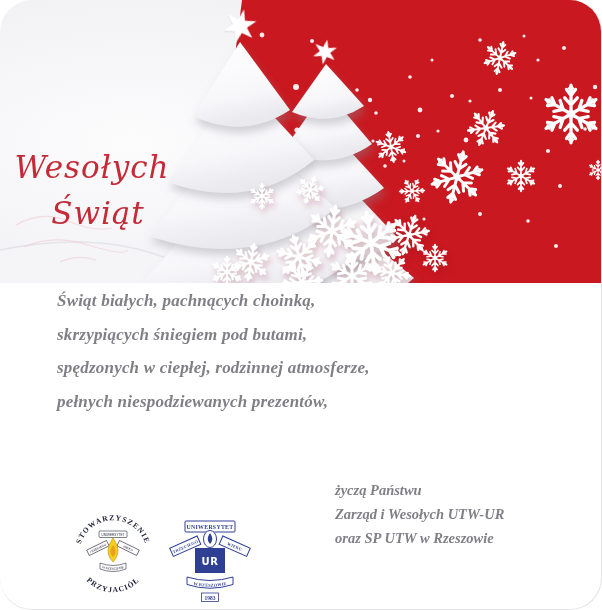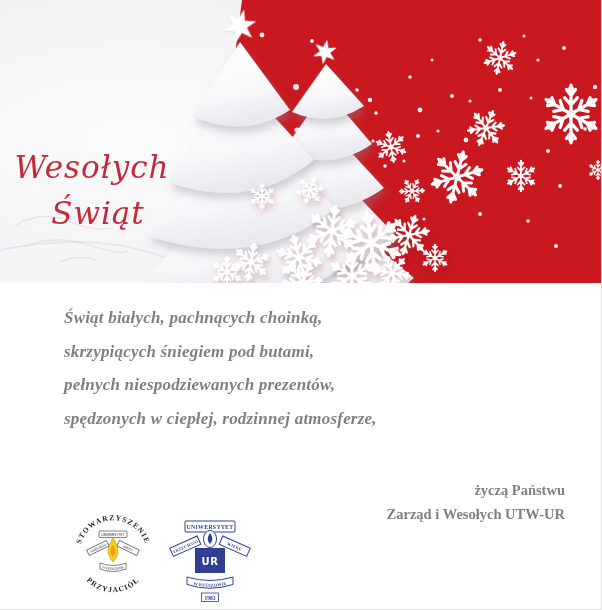--- a/index.html
+++ b/index.html
@@ -1,25 +1,25 @@
 <!DOCTYPE html>
 <html style="--red: #c9181f; --script-red: #c62a38; --text-gray: #7f7f86; --navy: #2e3f94; --flame-yellow: #f6cf1b; --card-left-bg: #f1f1f4;"><head>
 <meta charset="utf-8">
 <style>
   html,body{margin:0;padding:0;background:#fff;}
   #stage{position:relative;width:602px;height:610px;background:#fff;overflow:hidden;
-         font-family:"Liberation Serif",serif;border-right:1px solid #e2e2e4;border-bottom:1px solid #e2e2e4;box-sizing:border-box;}
+         font-family:"Liberation Serif",serif;border-right:1px solid #e2e2e4;border-bottom:1px solid #e2e2e4;box-sizing:border-box;border-radius:32px;}
   svg{display:block;}
   .card-svg{position:absolute;top:0;left:0;}
   .script-line{font-family:"DejaVu Serif",serif;font-style:italic;fill:var(--script-red,#c62a38);letter-spacing:1px;}
-  .wishes{position:absolute;left:57px;top:301px;color:var(--text-gray,#7f7f86);
+  .wishes{position:absolute;left:57px;top:284px;color:var(--text-gray,#7f7f86);
           font-style:italic;font-weight:bold;font-size:17px;line-height:33.5px;
-          letter-spacing:.2px;white-space:nowrap;margin-left:7px;}
-  .signature{position:absolute;left:335px;top:478px;width:230px;text-align:right;
-             color:var(--text-gray,#7f7f86);font-weight:bold;
+          letter-spacing:.2px;white-space:nowrap;}
+  .signature{position:absolute;left:335px;top:478px;width:230px;text-align:left;
+             color:var(--text-gray,#7f7f86);font-style:italic;font-weight:bold;
              font-size:14.5px;line-height:24px;white-space:nowrap;}
   .logos-svg{position:absolute;left:58px;top:504px;}
   .arc-text{font-family:"Liberation Serif",serif;font-weight:bold;font-size:7.5px;fill:#23233a;letter-spacing:1.1px;}
   .mini-ribbon-text{font-family:"Liberation Sans",sans-serif;font-size:3px;fill:#23233a;letter-spacing:.1px;}
   .uni-banner-text{font-family:"Liberation Serif",serif;font-weight:bold;font-size:5.8px;fill:var(--navy,#2e3f94);letter-spacing:.3px;}
   .uni-ribbon-text{font-family:"Liberation Serif",serif;font-weight:bold;font-size:4.2px;fill:var(--navy,#2e3f94);letter-spacing:.2px;}
   .uni-small-text{font-family:"Liberation Serif",serif;font-weight:bold;font-size:4.3px;fill:var(--navy,#2e3f94);letter-spacing:.2px;}
   .uni-year{font-family:"Liberation Serif",serif;font-weight:bold;font-size:5.5px;fill:var(--navy,#2e3f94);}
   .uni-mark{font-family:"DejaVu Sans",sans-serif;font-weight:bold;font-size:10px;fill:#fff;letter-spacing:.5px;}
 </style>
@@ -163,27 +163,28 @@
 
     <g>
       <text class="script-line" x="92" y="178" font-size="31" text-anchor="middle">Wesołych</text>
       <text class="script-line" x="98" y="224" font-size="31" text-anchor="middle">Świąt</text>
     </g>
   </svg>
 
   <div class="wishes">
     <div>Świąt białych, pachnących choinką,</div>
     <div>skrzypiących śniegiem pod butami,</div>
+    <div>spędzonych w ciepłej, rodzinnej atmosferze,</div>
     <div>pełnych niespodziewanych prezentów,</div>
-    <div>spędzonych w ciepłej, rodzinnej atmosferze,</div>
   </div>
 
   <div class="signature">
     <div>życzą Państwu</div>
     <div>Zarząd i Wesołych UTW-UR</div>
+    <div>oraz SP UTW w Rzeszowie</div>
   </div>
 
   <svg class="logos-svg" width="200" height="102" viewBox="0 0 200 102" aria-hidden="true">
 
     <g>
       <defs>
         <path id="lt1" d="M22,42 A34,34 0 0 1 88,42"></path>
         <path id="lb1" d="M21,64 A36,36 0 0 0 89,64"></path>
         <path id="lb1c" d="M43,63.5 Q55,68 67,63.5"></path>
       </defs>

